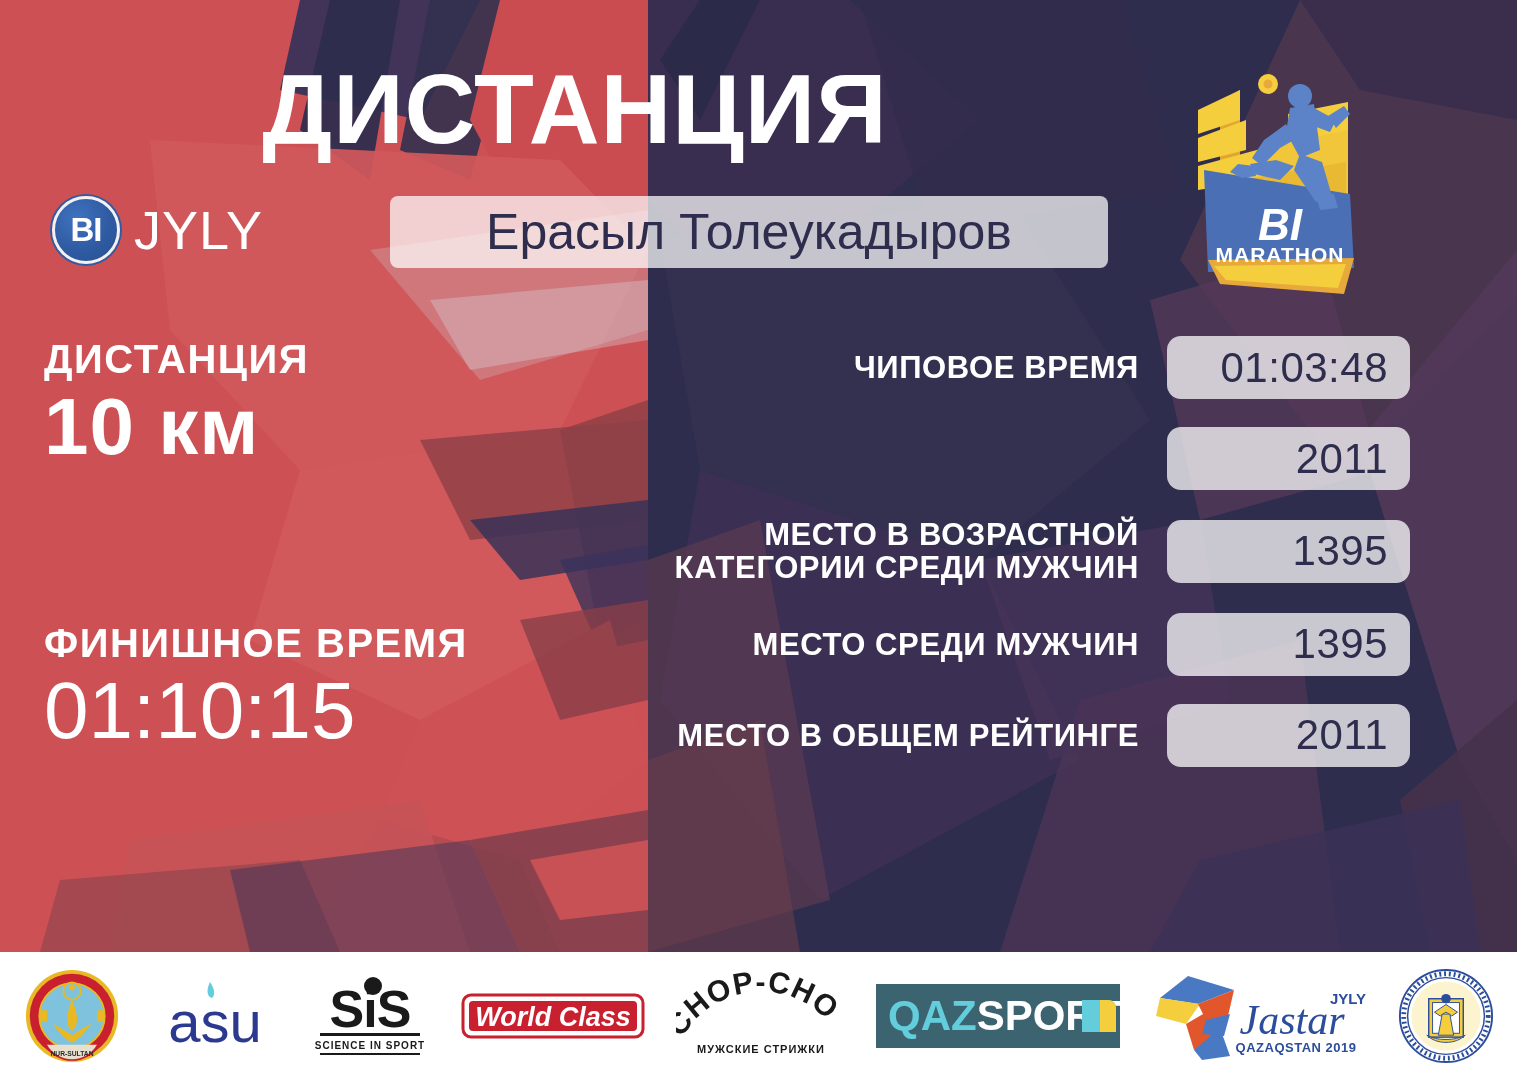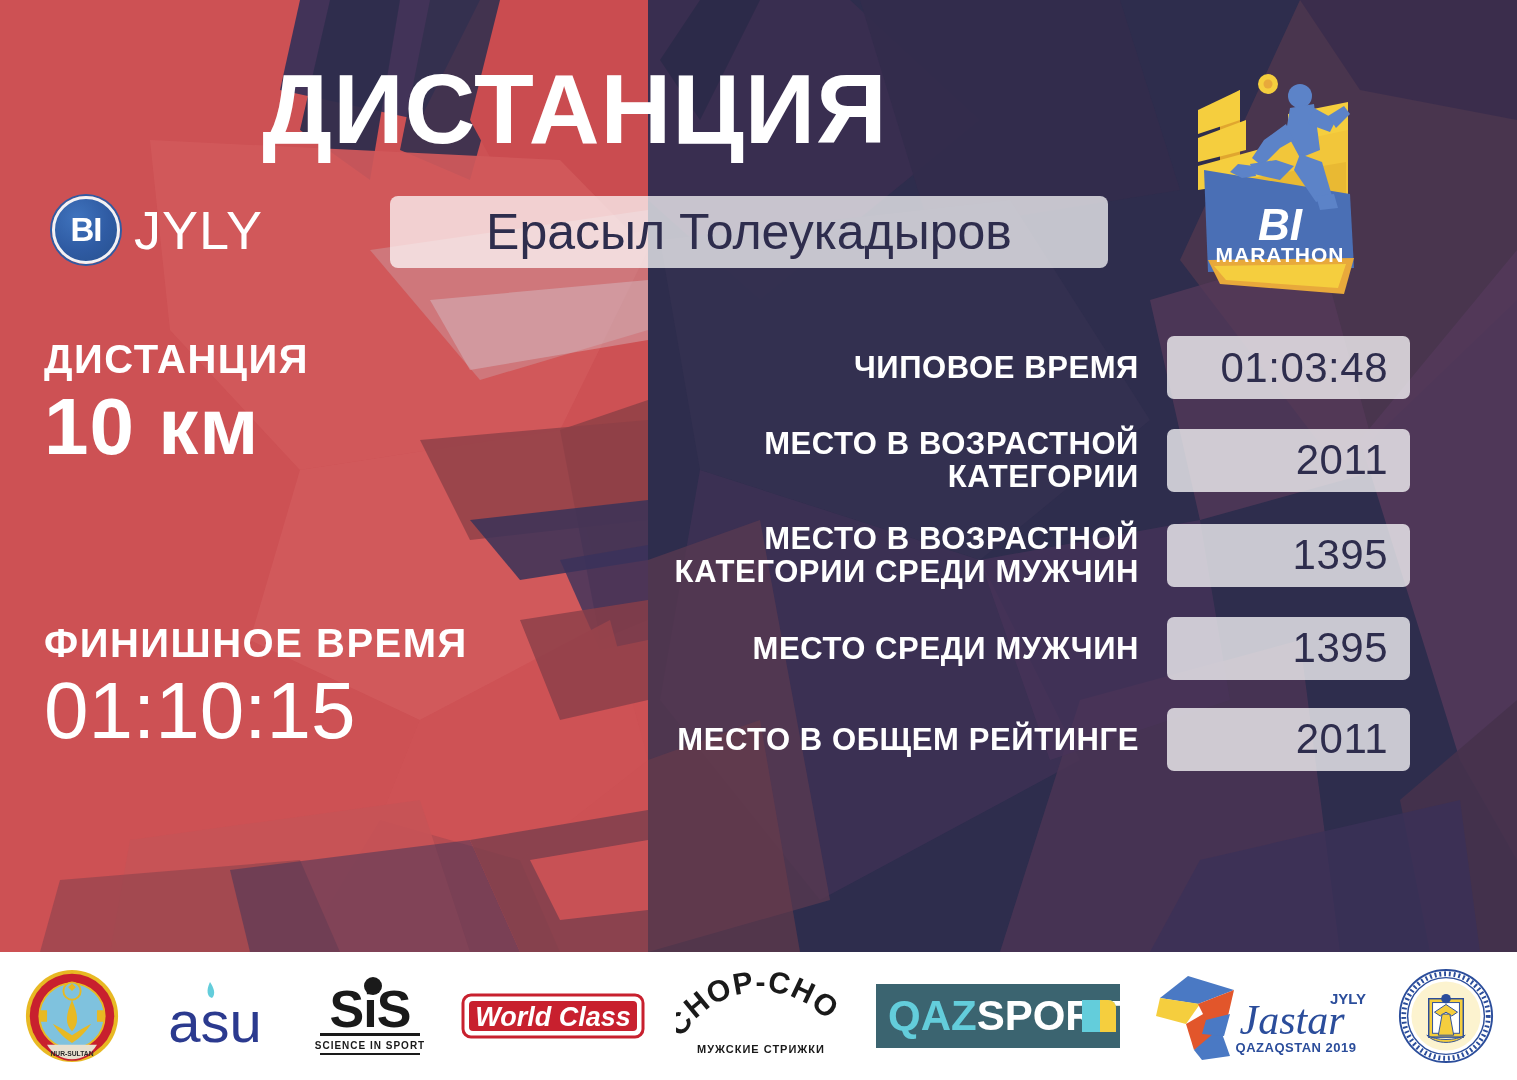--- a/index.html
+++ b/index.html
@@ -139,21 +139,21 @@
     font-size: 31px;
     font-weight: bold;
     letter-spacing: 0.6px;
     line-height: 1.08;
     text-transform: uppercase;
   }
   .rvalue {
     flex: 0 0 auto;
     width: 243px;
     height: 63px;
-    border-radius: 7px;
+    border-radius: 14px;
     background: rgba(255,255,255,0.74);
     display: flex;
     align-items: center;
     justify-content: flex-end;
     padding-right: 22px;
     color: #2E2D4D;
     font-size: 42px;
     letter-spacing: 0.5px;
   }
   
@@ -300,21 +300,20 @@
     </div>
 
     <div class="right-stats">
 
       <div class="rrow">
         <div class="rlabel">ЧИПОВОЕ ВРЕМЯ</div>
         <div class="rvalue">01:03:48</div>
       </div>
 
       <div class="rrow">
-        <div class="rlabel">МЕСТО В ВОЗРАСТНОЙ КАТЕГОРИИ</div>
         <div class="rvalue">2011</div>
       </div>
 
       <div class="rrow">
         <div class="rlabel">МЕСТО В ВОЗРАСТНОЙ КАТЕГОРИИ СРЕДИ МУЖЧИН</div>
         <div class="rvalue">1395</div>
       </div>
 
       <div class="rrow">
         <div class="rlabel">МЕСТО СРЕДИ МУЖЧИН</div>

